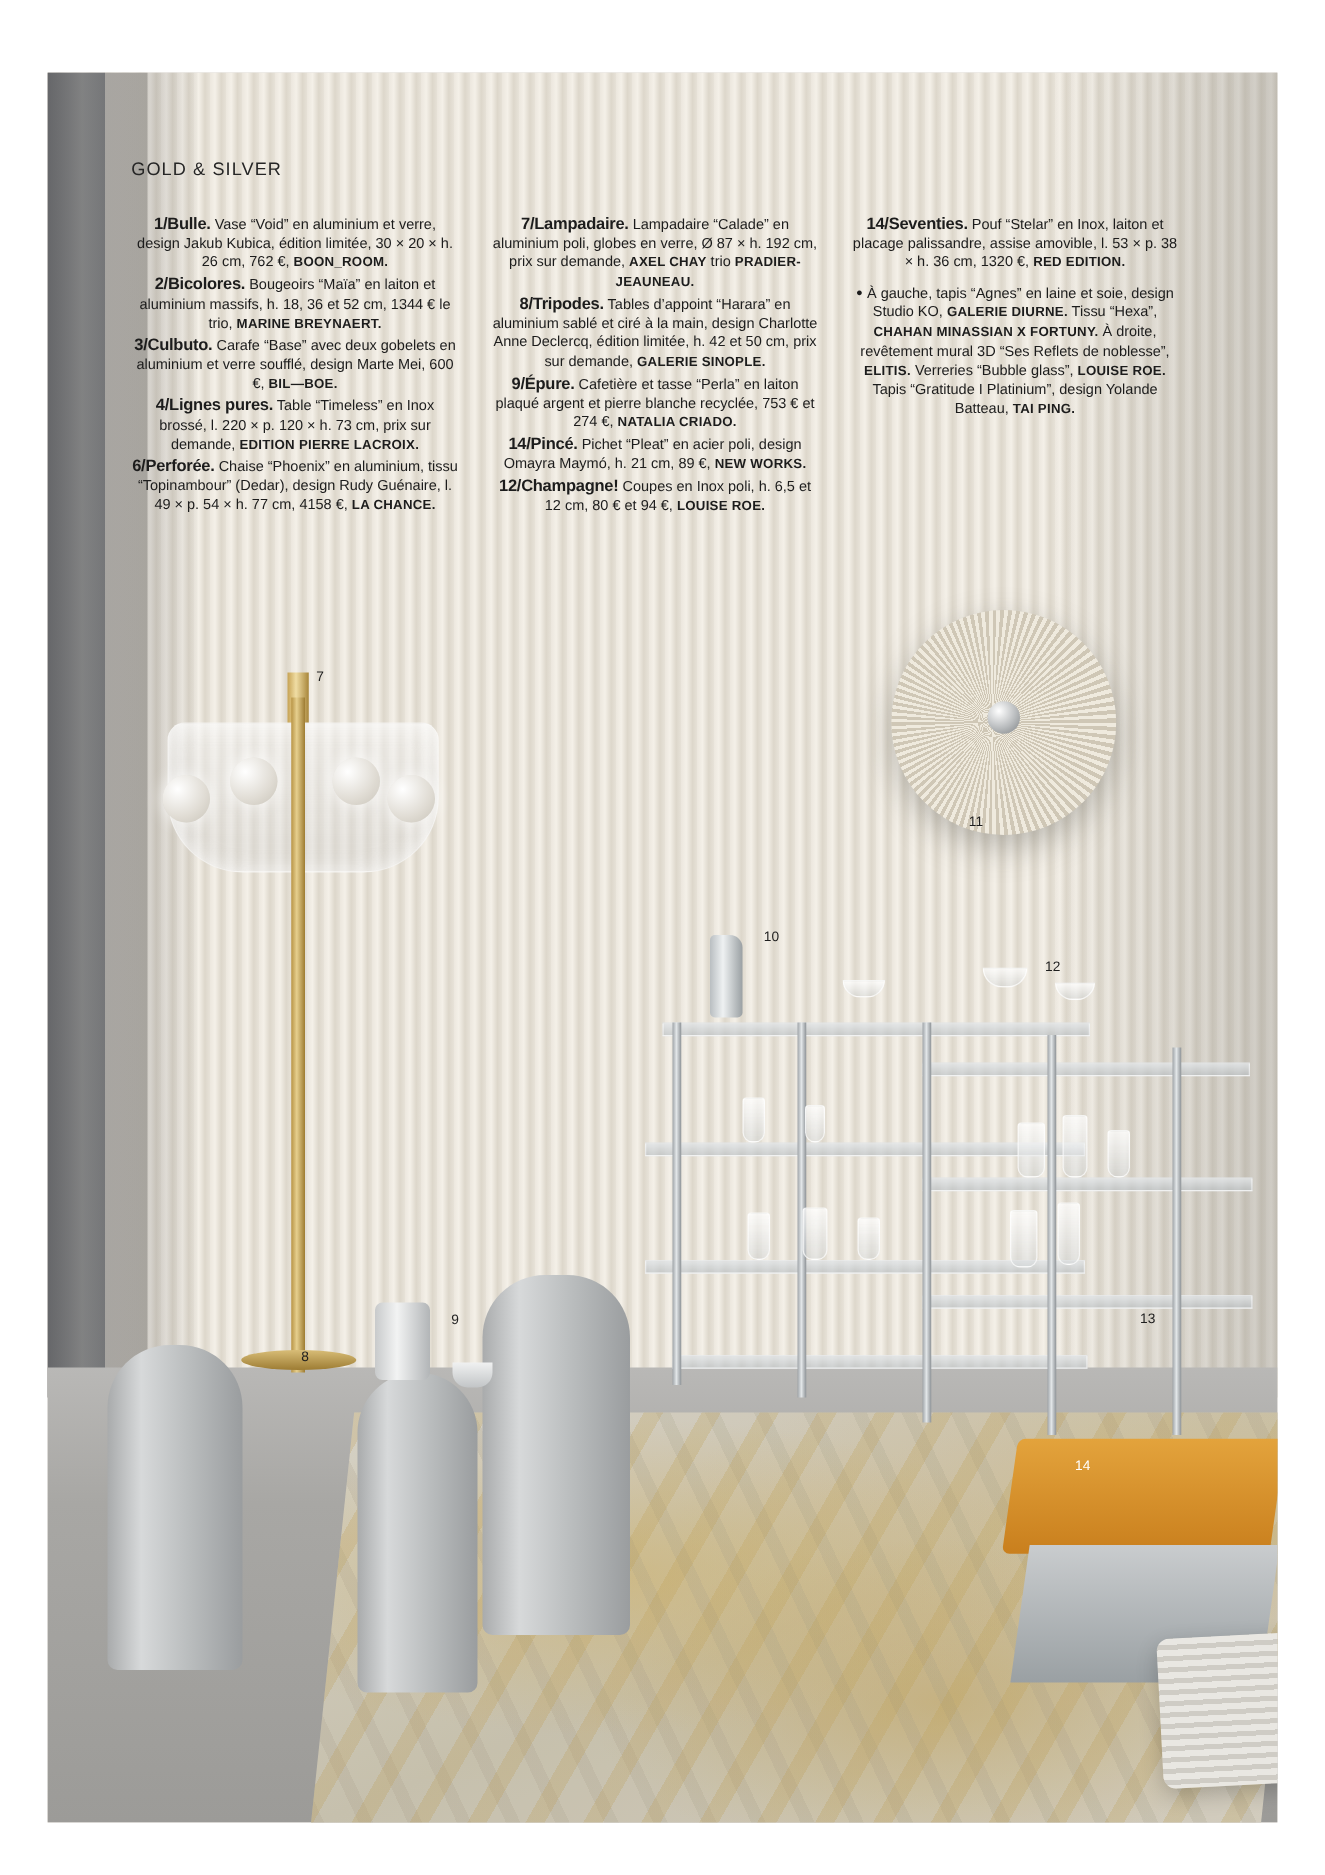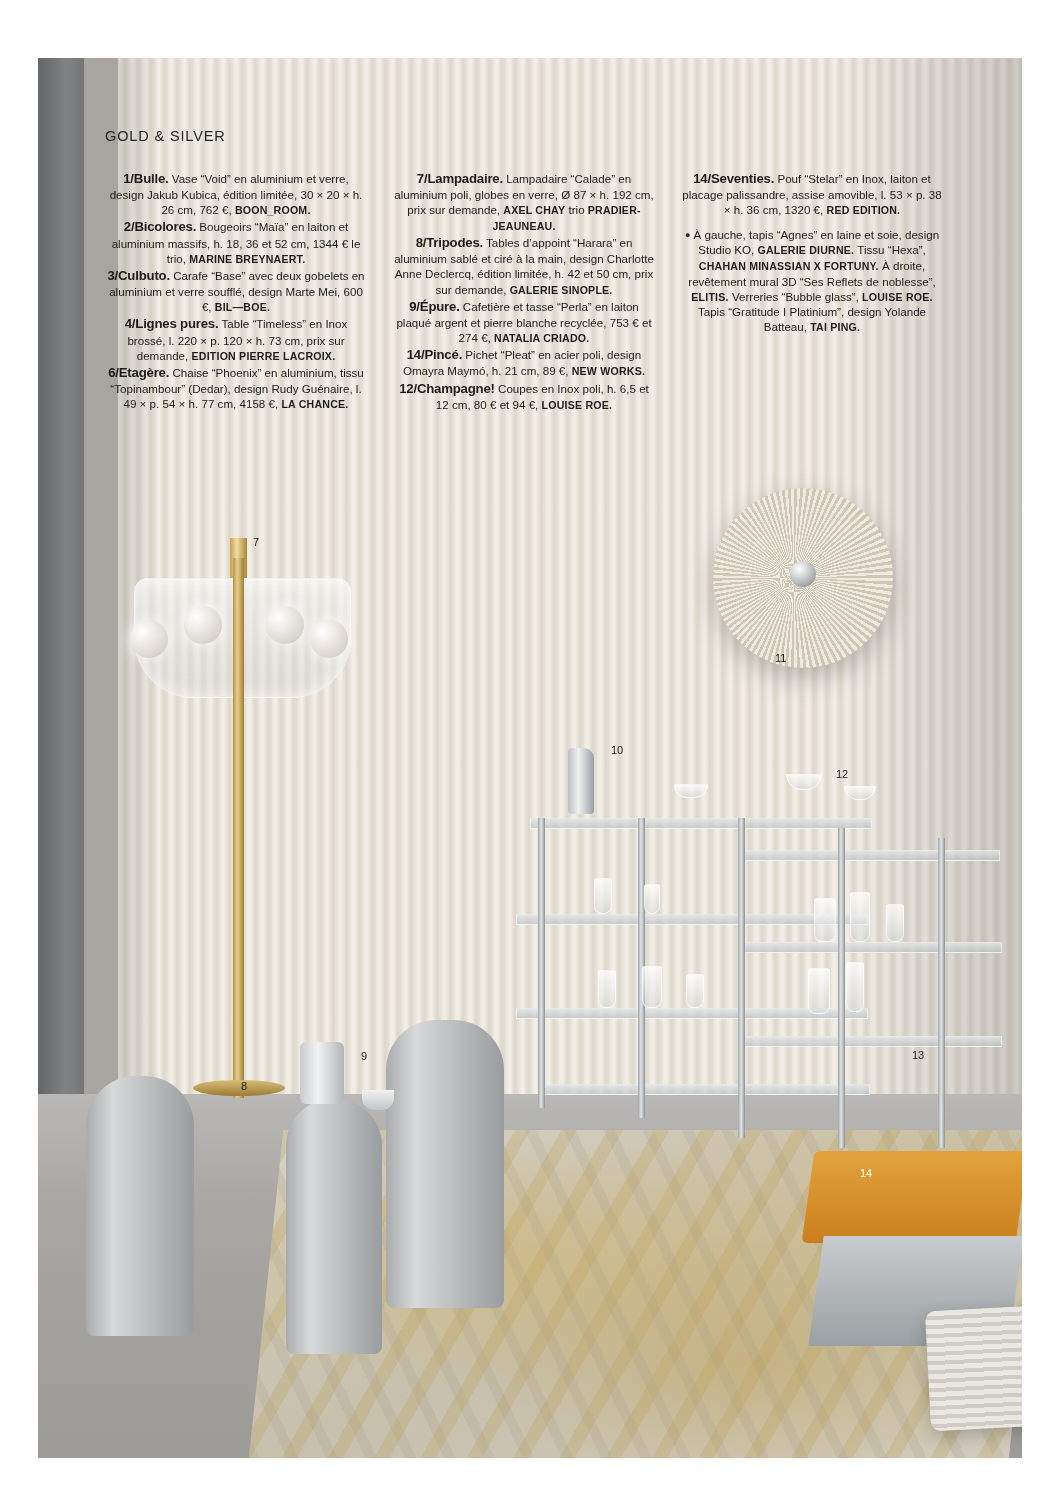--- a/index.html
+++ b/index.html
@@ -312,21 +312,21 @@
 
   <div class="textblock">
     <div class="section-title">GOLD &amp; SILVER</div>
     <div class="cols">
 
       <div class="col">
         <p class="entry"><span class="num nm">1/</span><span class="num nm">Bulle.</span><span> Vase “Void” en aluminium et verre, design Jakub Kubica, édition limitée, 30 × 20 × h. 26 cm, 762 €, </span><span class="brand">BOON_ROOM.</span></p>
         <p class="entry"><span class="num nm">2/</span><span class="num nm">Bicolores.</span><span> Bougeoirs “Maïa” en laiton et aluminium massifs, h. 18, 36 et 52 cm, 1344 € le trio, </span><span class="brand">MARINE BREYNAERT.</span></p>
         <p class="entry"><span class="num nm">3/</span><span class="num nm">Culbuto.</span><span> Carafe “Base” avec deux gobelets en aluminium et verre soufflé, design Marte Mei, 600 €, </span><span class="brand">BIL—BOE.</span></p>
         <p class="entry"><span class="num nm">4/</span><span class="num nm">Lignes pures.</span><span> Table “Timeless” en Inox brossé, l. 220 × p. 120 × h. 73 cm, prix sur demande, </span><span class="brand">EDITION PIERRE LACROIX.</span></p>
-        <p class="entry"><span class="num nm">6/</span><span class="num nm">Etagère.</span><span> Chaise “Phoenix” en aluminium, tissu “Topinambour” (Dedar), design Rudy Guénaire, l. 49 × p. 54 × h. 77 cm, 4158 €, </span><span class="brand">LA CHANCE.</span></p>
+        <p class="entry"><span class="num nm">6/</span><span class="num nm">Perforée.</span><span> Chaise “Phoenix” en aluminium, tissu “Topinambour” (Dedar), design Rudy Guénaire, l. 49 × p. 54 × h. 77 cm, 4158 €, </span><span class="brand">LA CHANCE.</span></p>
       </div>
 
       <div class="col">
         <p class="entry"><span class="num nm">7/</span><span class="num nm">Lampadaire.</span><span> Lampadaire “Calade” en aluminium poli, globes en verre, Ø 87 × h. 192 cm, prix sur demande, </span><span class="brand">AXEL CHAY</span><span> trio </span><span class="brand">PRADIER-JEAUNEAU.</span></p>
         <p class="entry"><span class="num nm">8/</span><span class="num nm">Tripodes.</span><span> Tables d’appoint “Harara” en aluminium sablé et ciré à la main, design Charlotte Anne Declercq, édition limitée, h. 42 et 50 cm, prix sur demande, </span><span class="brand">GALERIE SINOPLE.</span></p>
         <p class="entry"><span class="num nm">9/</span><span class="num nm">Épure.</span><span> Cafetière et tasse “Perla” en laiton plaqué argent et pierre blanche recyclée, 753 € et 274 €, </span><span class="brand">NATALIA CRIADO.</span></p>
         <p class="entry"><span class="num nm">14/</span><span class="num nm">Pincé.</span><span> Pichet “Pleat” en acier poli, design Omayra Maymó, h. 21 cm, 89 €, </span><span class="brand">NEW WORKS.</span></p>
         <p class="entry"><span class="num nm">12/</span><span class="num nm">Champagne!</span><span> Coupes en Inox poli, h. 6,5 et 12 cm, 80 € et 94 €, </span><span class="brand">LOUISE ROE.</span></p>
       </div>
 

